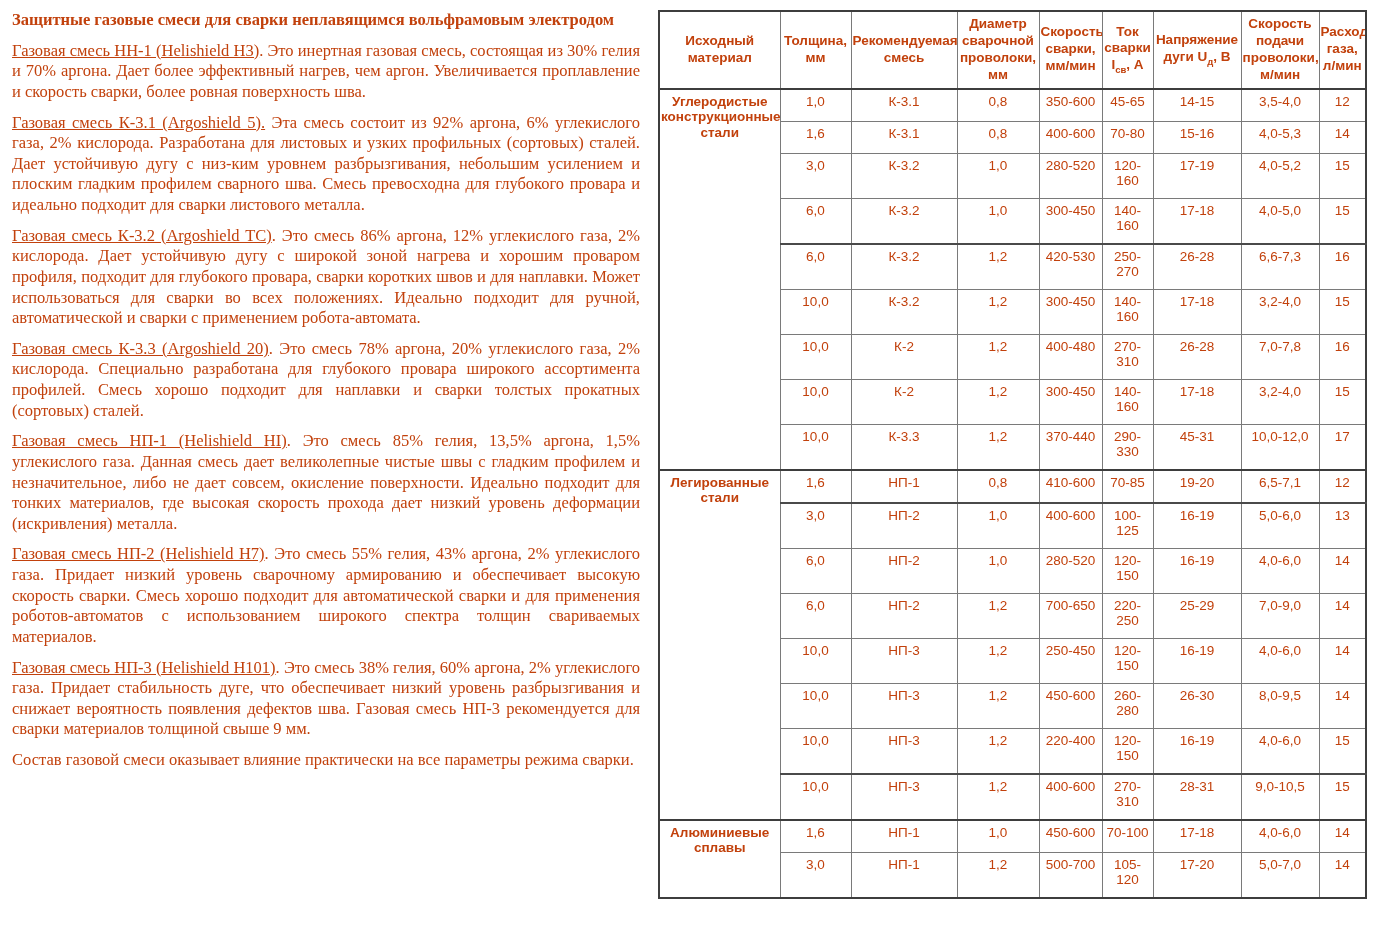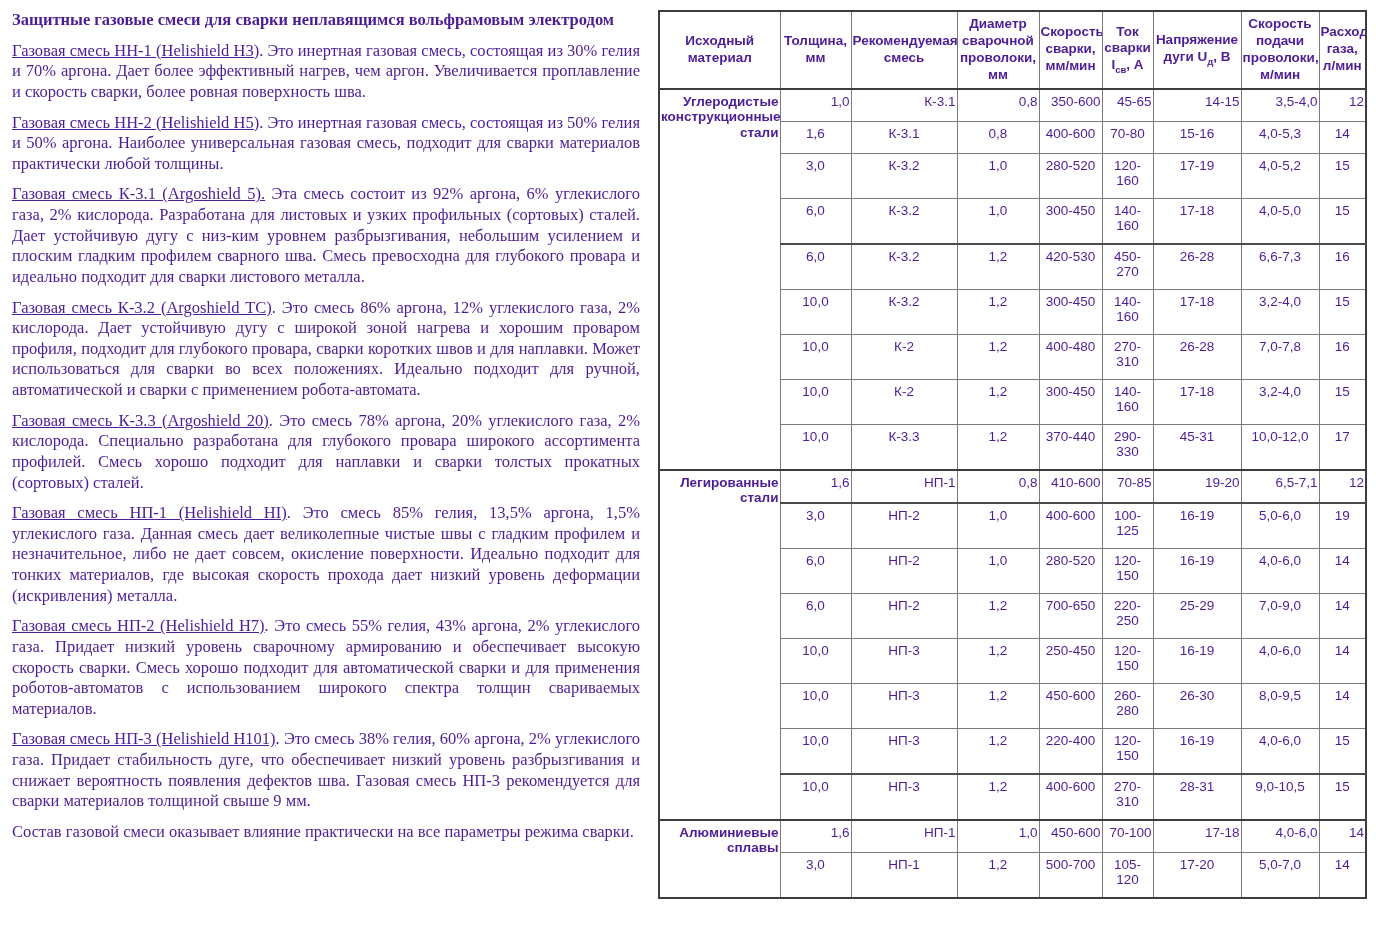--- a/index.html
+++ b/index.html
@@ -6,21 +6,21 @@
     margin: 0; padding: 0;
     width: 1376px; height: 926px;
     background: #ffffff;
     overflow: hidden;
   }
   .page {
     display: flex;
     box-sizing: border-box;
     width: 1376px; height: 926px;
     padding: 10px 0 0 12px;
-    color: #4c1d95;
+    color: #c2410c;
   }
   
   .left-col {
     width: 628px;
     flex: 0 0 628px;
     font-family: "Liberation Serif", serif;
     font-size: 16.5px;
     line-height: 1.25;
     text-align: justify;
   }
@@ -75,33 +75,32 @@
     padding: 4px 1px 9px 1px;
     line-height: 1.15;
     height: 18px;
   }
   td.material {
     font-weight: bold;
     vertical-align: top;
     padding-top: 5px;
     line-height: 1.2;
   }
-  tr.section-start td { border-top: 2px solid #3d3d3d; text-align: right; }
+  tr.section-start td { border-top: 2px solid #3d3d3d; }
   tr.thick td { border-top: 2px solid #4a4a4a; }
 </style>
 </head>
 <body>
 
 <div class="page">
 
   <div class="left-col">
 
   <div class="heading">Защитные газовые смеси для сварки неплавящимся вольфрамовым электродом</div>
       <p class="para"><span class="lead">Газовая смесь НН-1 (Helishield H3)</span>. Это инертная газовая смесь, состоящая из 30% гелия и 70% аргона. Дает более эффективный нагрев, чем аргон. Увеличивается проплавление и скорость сварки, более ровная поверхность шва.</p>
-      <p class="para"><span class="lead">Газовая смесь НН-2 (Helishield H5)</span>. Это инертная газовая смесь, состоящая из 50% гелия и 50% аргона. Наиболее универсальная газовая смесь, подходит для сварки материалов практически любой толщины.</p>
       <p class="para"><span class="lead">Газовая смесь К-3.1 (Argoshield 5).</span> Эта смесь состоит из 92% аргона, 6% углекислого газа, 2% кислорода. Разработана для листовых и узких профильных (сортовых) сталей. Дает устойчивую дугу с низ-ким уровнем разбрызгивания, небольшим усилением и плоским гладким профилем сварного шва. Смесь превосходна для глубокого провара и идеально подходит для сварки листового металла.</p>
       <p class="para"><span class="lead">Газовая смесь К-3.2 (Argoshield TC)</span>. Это смесь 86% аргона, 12% углекислого газа, 2% кислорода. Дает устойчивую дугу с широкой зоной нагрева и хорошим проваром профиля, подходит для глубокого провара, сварки коротких швов и для наплавки. Может использоваться для сварки во всех положениях. Идеально подходит для ручной, автоматической и сварки с применением робота-автомата.</p>
       <p class="para"><span class="lead">Газовая смесь К-3.3 (Argoshield 20)</span>. Это смесь 78% аргона, 20% углекислого газа, 2% кислорода. Специально разработана для глубокого провара широкого ассортимента профилей. Смесь хорошо подходит для наплавки и сварки толстых прокатных (сортовых) сталей.</p>
       <p class="para"><span class="lead">Газовая смесь НП-1 (Helishield HI)</span>. Это смесь 85% гелия, 13,5% аргона, 1,5% углекислого газа. Данная смесь дает великолепные чистые швы с гладким профилем и незначительное, либо не дает совсем, окисление поверхности. Идеально подходит для тонких материалов, где высокая скорость прохода дает низкий уровень деформации (искривления) металла.</p>
       <p class="para"><span class="lead">Газовая смесь НП-2 (Helishield H7)</span>. Это смесь 55% гелия, 43% аргона, 2% углекислого газа. Придает низкий уровень сварочному армированию и обеспечивает высокую скорость сварки. Смесь хорошо подходит для автоматической сварки и для применения роботов-автоматов с использованием широкого спектра толщин свариваемых материалов.</p>
       <p class="para"><span class="lead">Газовая смесь НП-3 (Helishield H101)</span>. Это смесь 38% гелия, 60% аргона, 2% углекислого газа. Придает стабильность дуге, что обеспечивает низкий уровень разбрызгивания и снижает вероятность появления дефектов шва. Газовая смесь НП-3 рекомендуется для сварки материалов толщиной свыше 9 мм.</p>
       <p class="para">Состав газовой смеси оказывает влияние практически на все параметры режима сварки.</p>
     </div>
 
   <div class="right-col">
@@ -170,21 +169,21 @@
             <td>140-160</td>
             <td>17-18</td>
             <td>4,0-5,0</td>
             <td>15</td>
           </tr>
           <tr class="thick">
             <td>6,0</td>
             <td>К-3.2</td>
             <td>1,2</td>
             <td>420-530</td>
-            <td>450-270</td>
+            <td>250-270</td>
             <td>26-28</td>
             <td>6,6-7,3</td>
             <td>16</td>
           </tr>
           <tr>
             <td>10,0</td>
             <td>К-3.2</td>
             <td>1,2</td>
             <td>300-450</td>
             <td>140-160</td>
@@ -234,21 +233,21 @@
             <td>12</td>
           </tr>
           <tr class="thick">
             <td>3,0</td>
             <td>НП-2</td>
             <td>1,0</td>
             <td>400-600</td>
             <td>100-125</td>
             <td>16-19</td>
             <td>5,0-6,0</td>
-            <td>19</td>
+            <td>13</td>
           </tr>
           <tr>
             <td>6,0</td>
             <td>НП-2</td>
             <td>1,0</td>
             <td>280-520</td>
             <td>120-150</td>
             <td>16-19</td>
             <td>4,0-6,0</td>
             <td>14</td>

